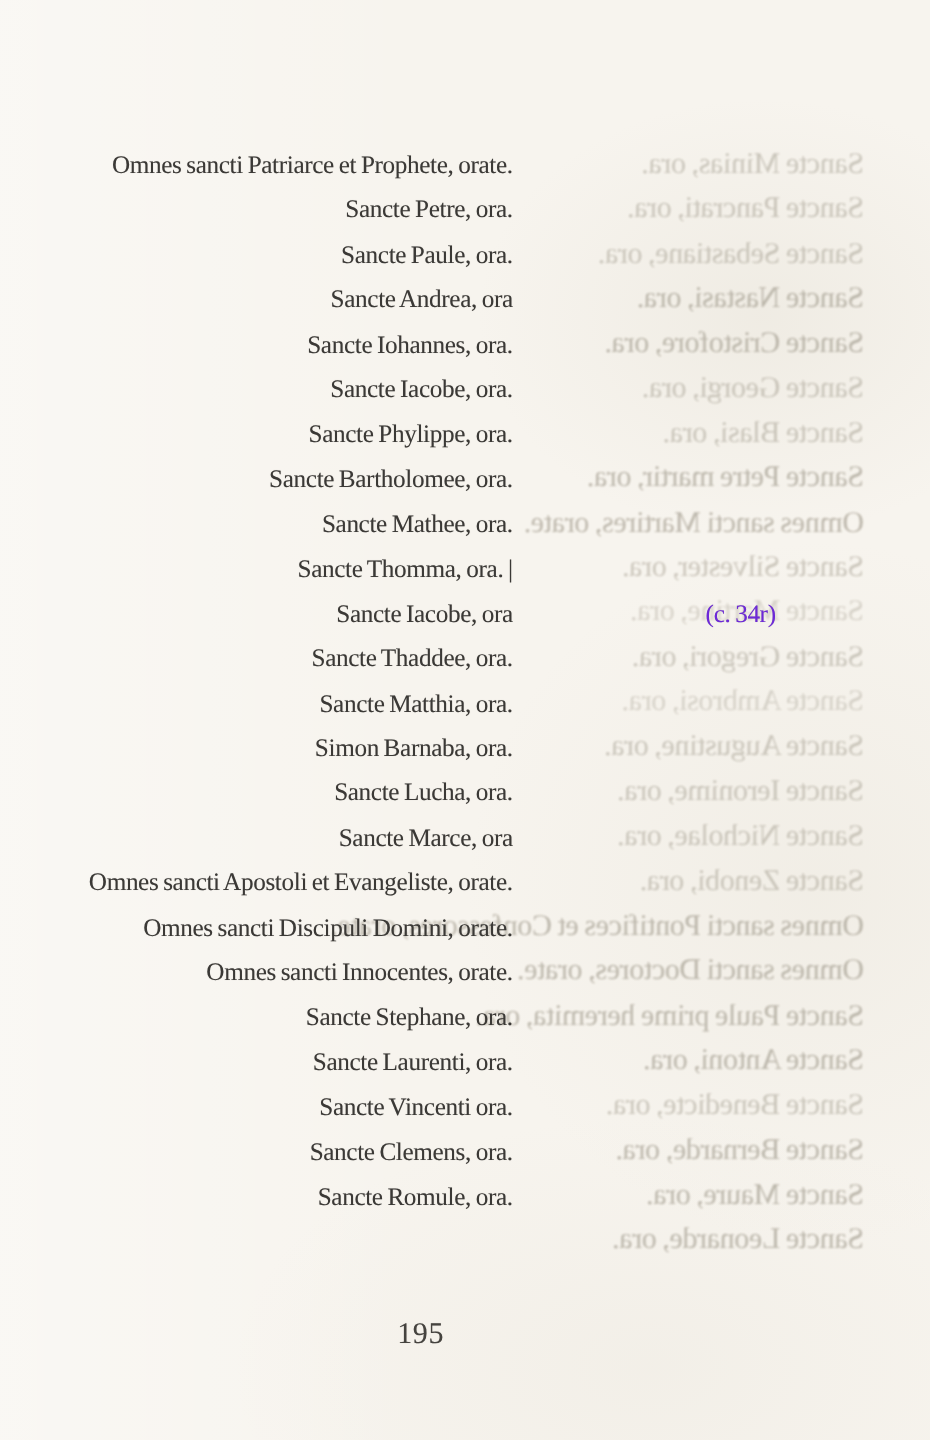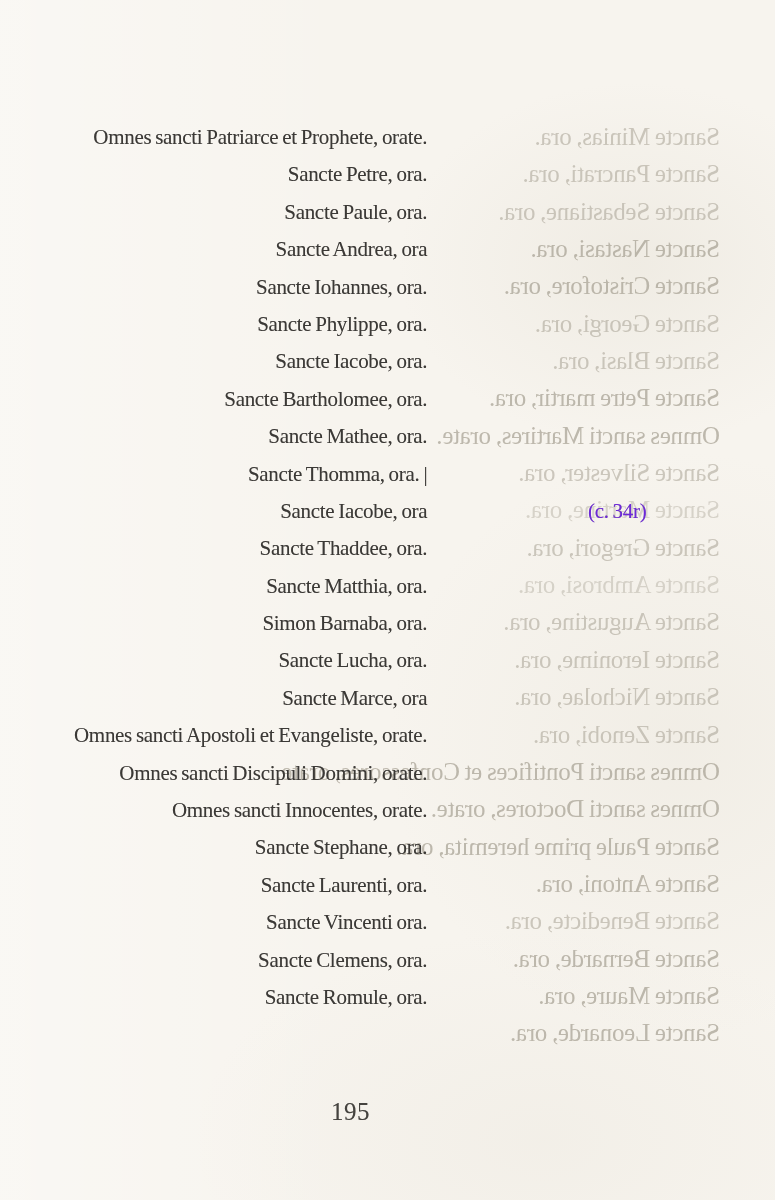--- a/index.html
+++ b/index.html
@@ -103,22 +103,22 @@
   <div class="bline">Sancte Maure, ora.</div>
   <div class="bline">Sancte Leonarde, ora.</div>
 </div>
 
 <div class="text-block">
   <div class="line">Omnes sancti Patriarce et Prophete, orate.</div>
   <div class="line">Sancte Petre, ora.</div>
   <div class="line">Sancte Paule, ora.</div>
   <div class="line">Sancte Andrea, ora</div>
   <div class="line">Sancte Iohannes, ora.</div>
+  <div class="line">Sancte Iacobe, ora.</div>
   <div class="line">Sancte Phylippe, ora.</div>
-  <div class="line">Sancte Iacobe, ora.</div>
   <div class="line">Sancte Bartholomee, ora.</div>
   <div class="line">Sancte Mathee, ora.</div>
   <div class="line">Sancte Thomma, ora. |</div>
   <div class="line">
     <span>Sancte Iacobe, ora</span>
     <span class="folio">(c. 34r)</span>
   </div>
   <div class="line">Sancte Thaddee, ora.</div>
   <div class="line">Sancte Matthia, ora.</div>
   <div class="line">Simon Barnaba, ora.</div>

